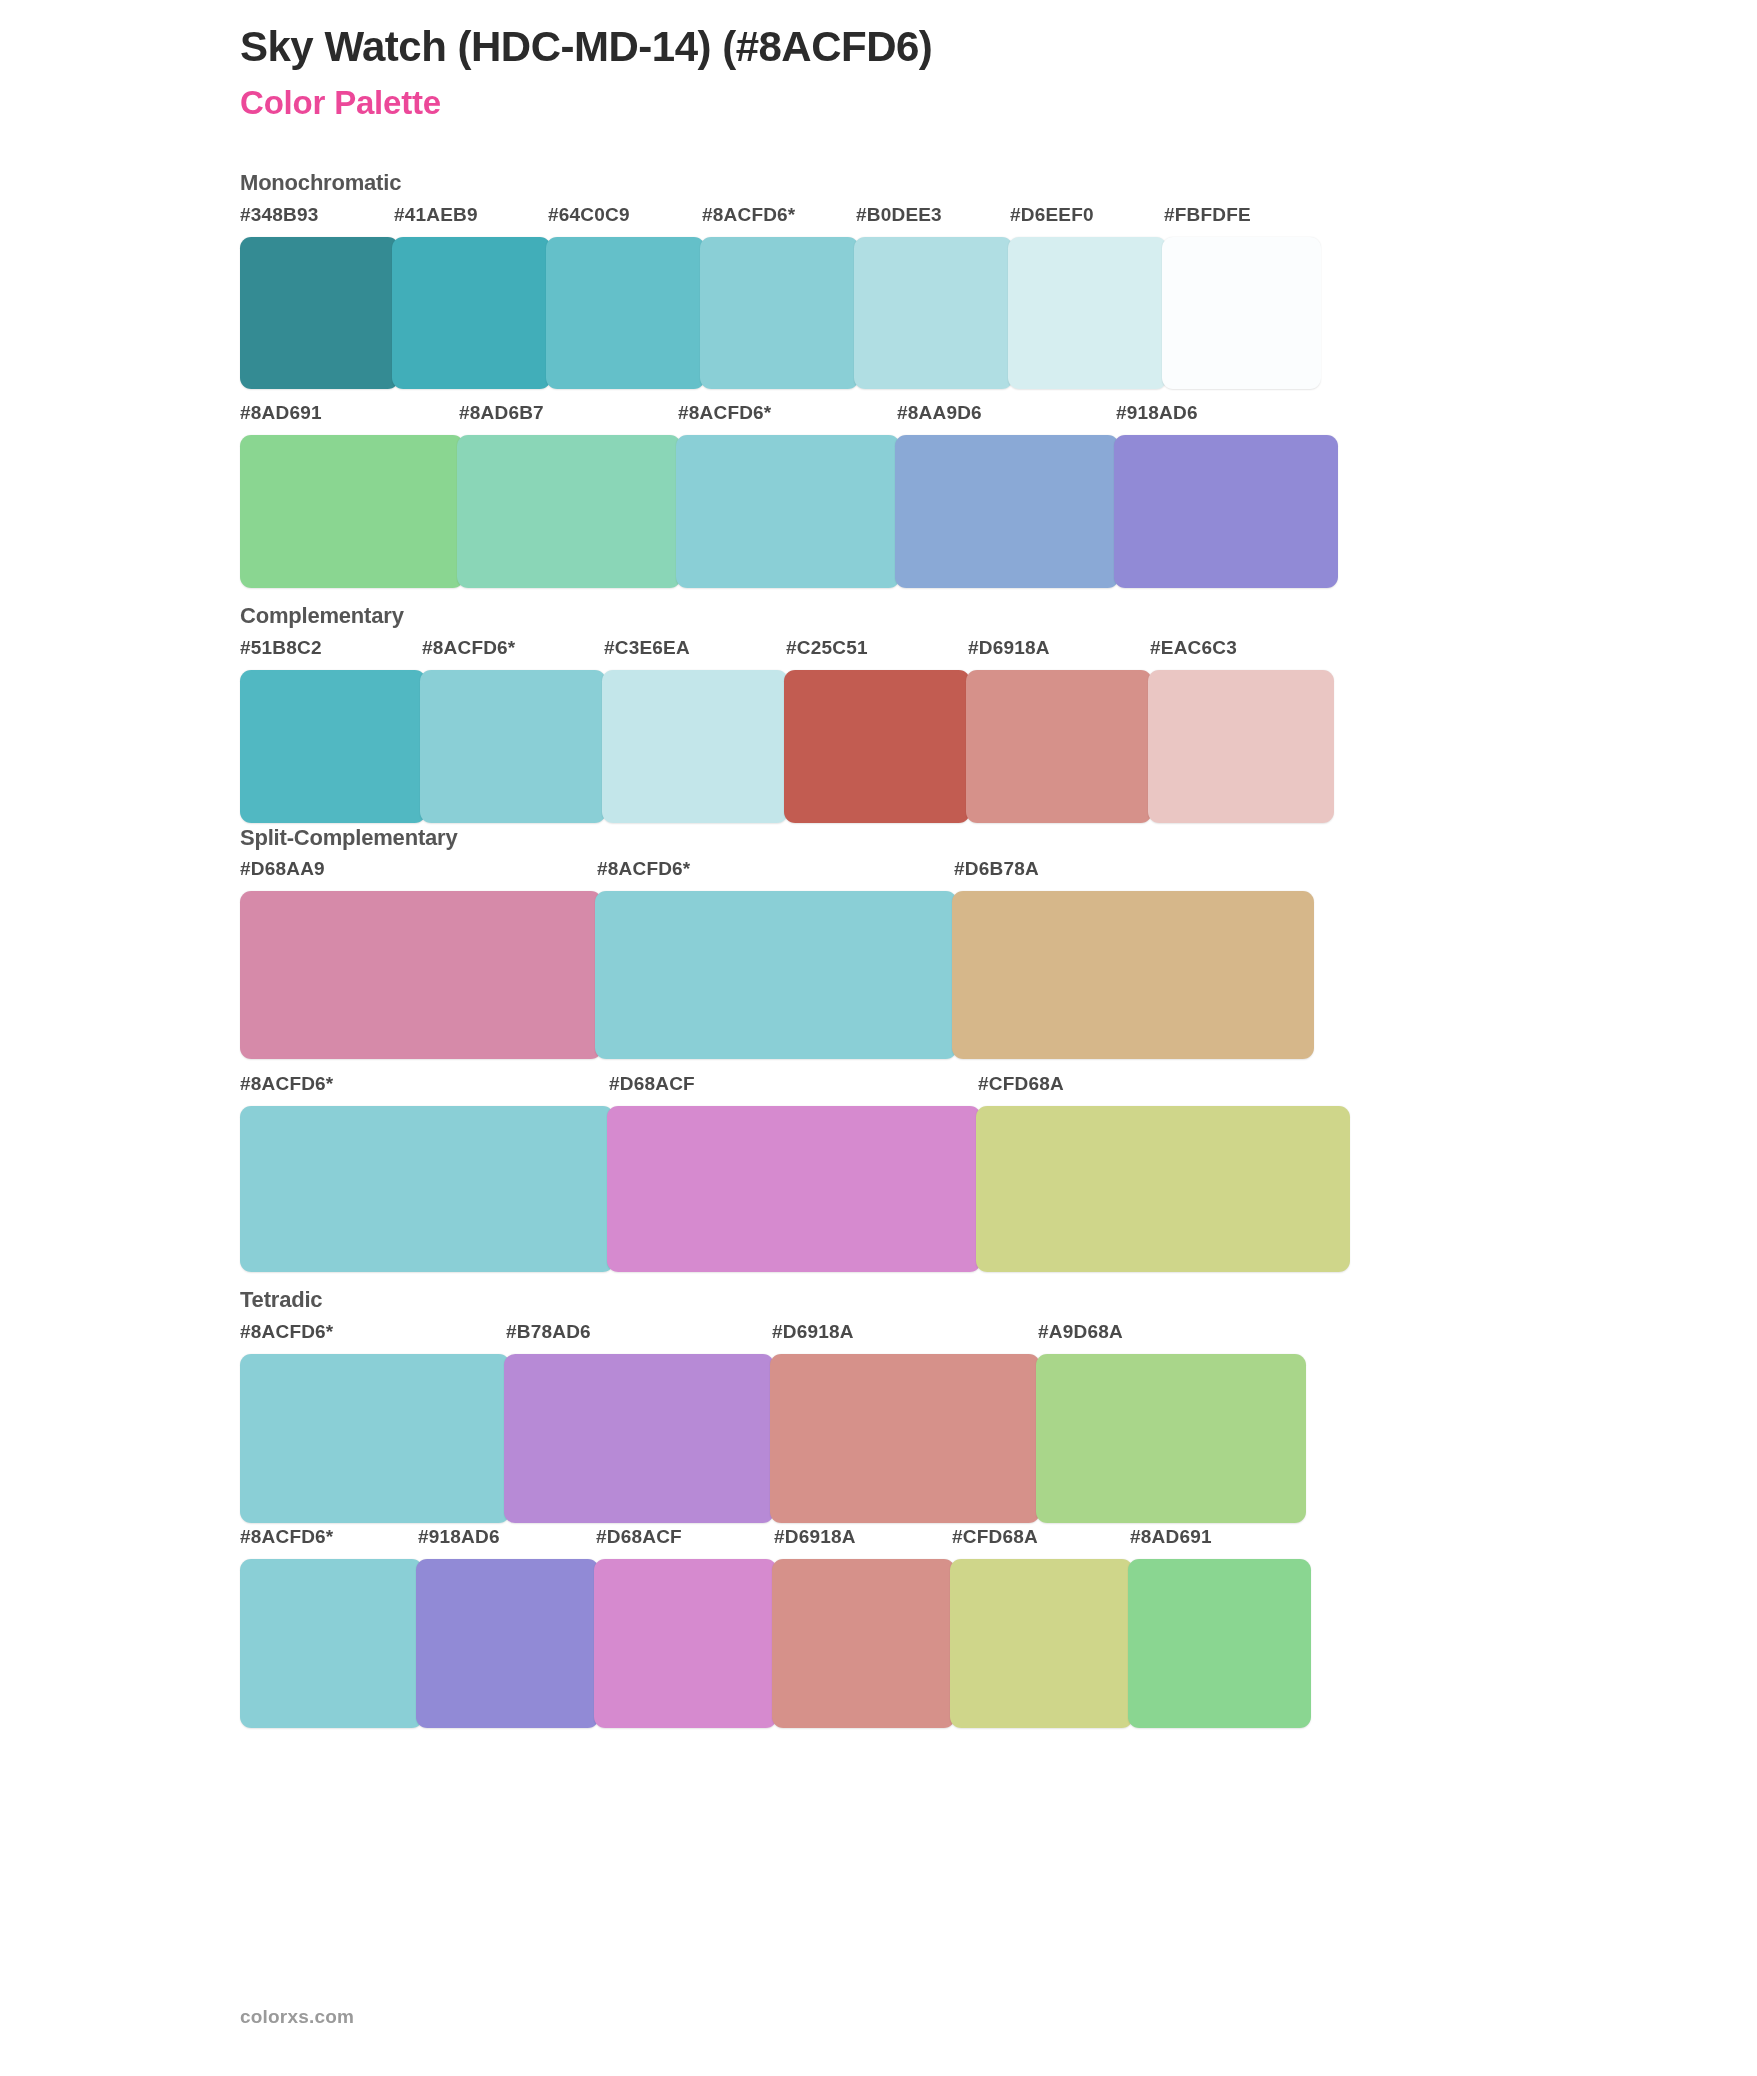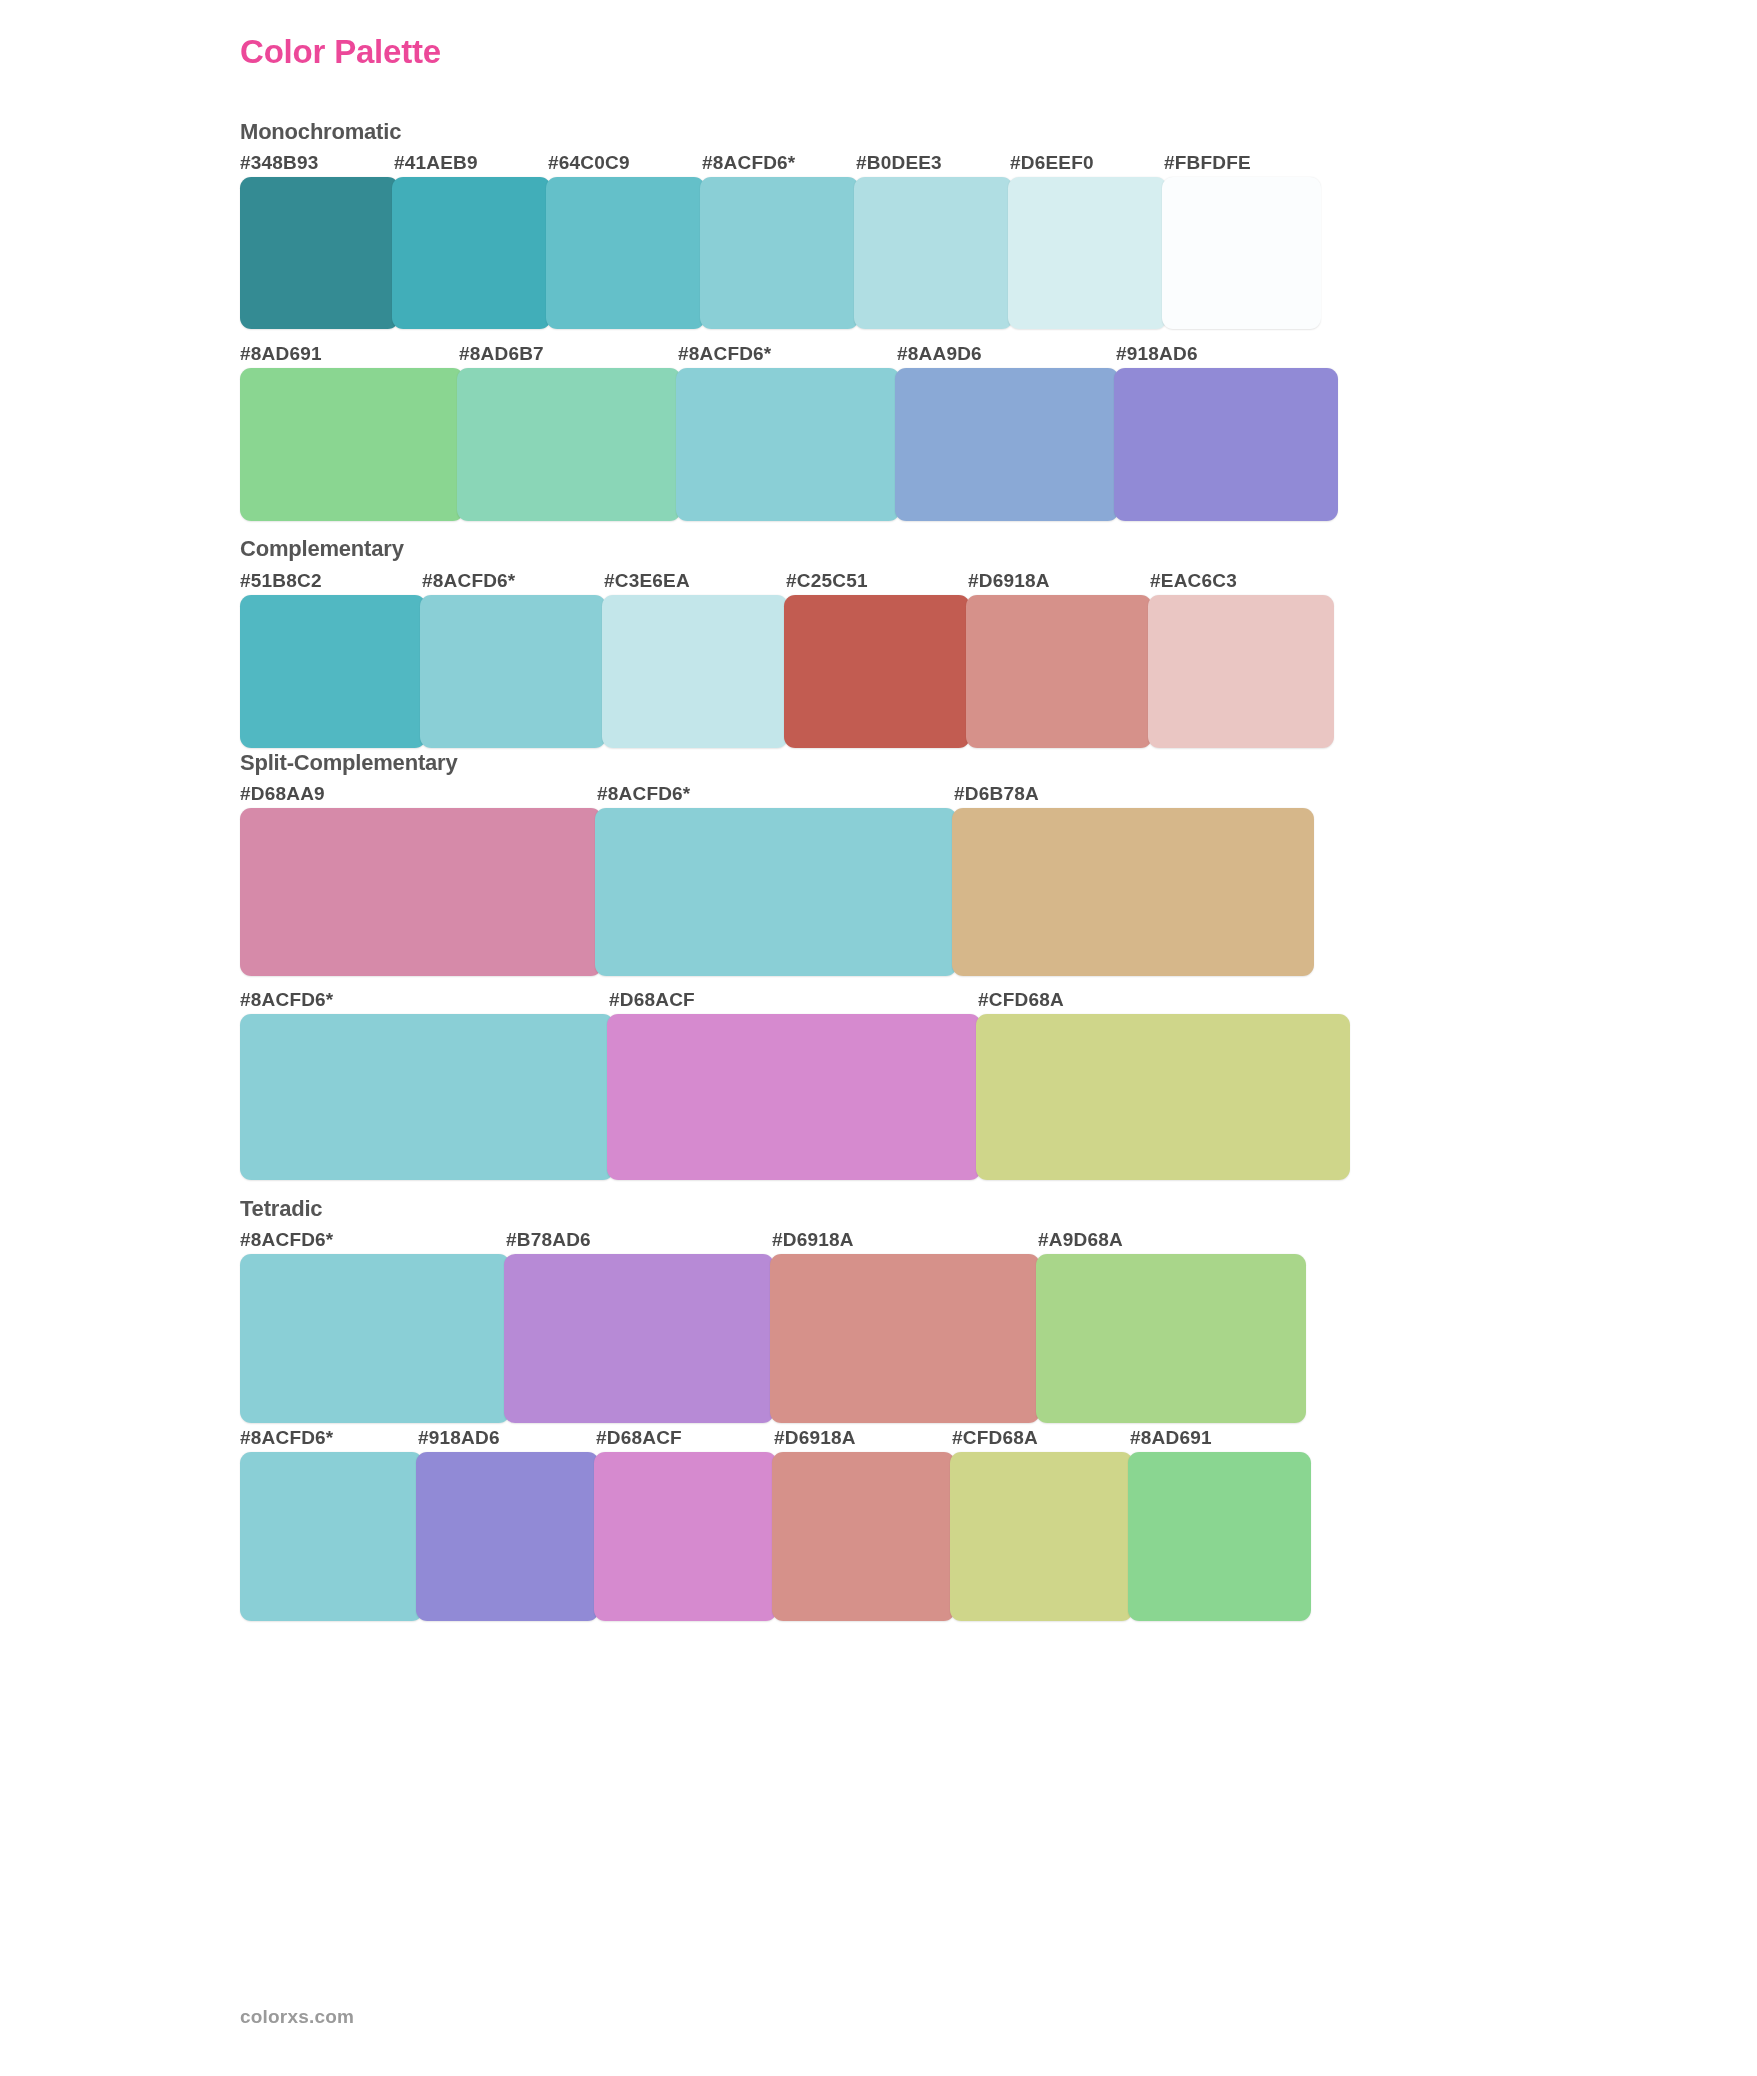--- a/index.html
+++ b/index.html
@@ -72,21 +72,21 @@
   }
   .swatch-col {
     position: relative;
   }
   .hex-label {
     font-size: 19px;
     font-weight: bold;
     color: #4a4a4a;
     letter-spacing: 0.2px;
     white-space: nowrap;
-    padding-bottom: 5px;
+    padding-bottom: 13px;
     line-height: 1;
   }
   .chip {
     display: block;
     border-radius: 11.2px;
     box-shadow: 0 0.8px 1.6px rgba(0,0,0,0.10);
   }
 
   
   .sec-mono   .chip { height: 152px; }
@@ -120,20 +120,21 @@
     color: #9a9a9a;
     letter-spacing: 0.2px;
   }
 </style>
 </head>
 <body>
 
 <div class="page">
 
   <div class="header">
+    <h1 class="page-title">Sky Watch (HDC-MD-14) (#8ACFD6)</h1>
     <h2 class="page-subtitle">Color Palette</h2>
   </div>
 
   <div class="sections">
 
     <div class="section sec-mono">
       <div class="section-title">Monochromatic</div>
       <div class="labels-row">
           <div class="hex-label" style="width: 154px;">#348B93</div>
           <div class="hex-label" style="width: 154px;">#41AEB9</div>

